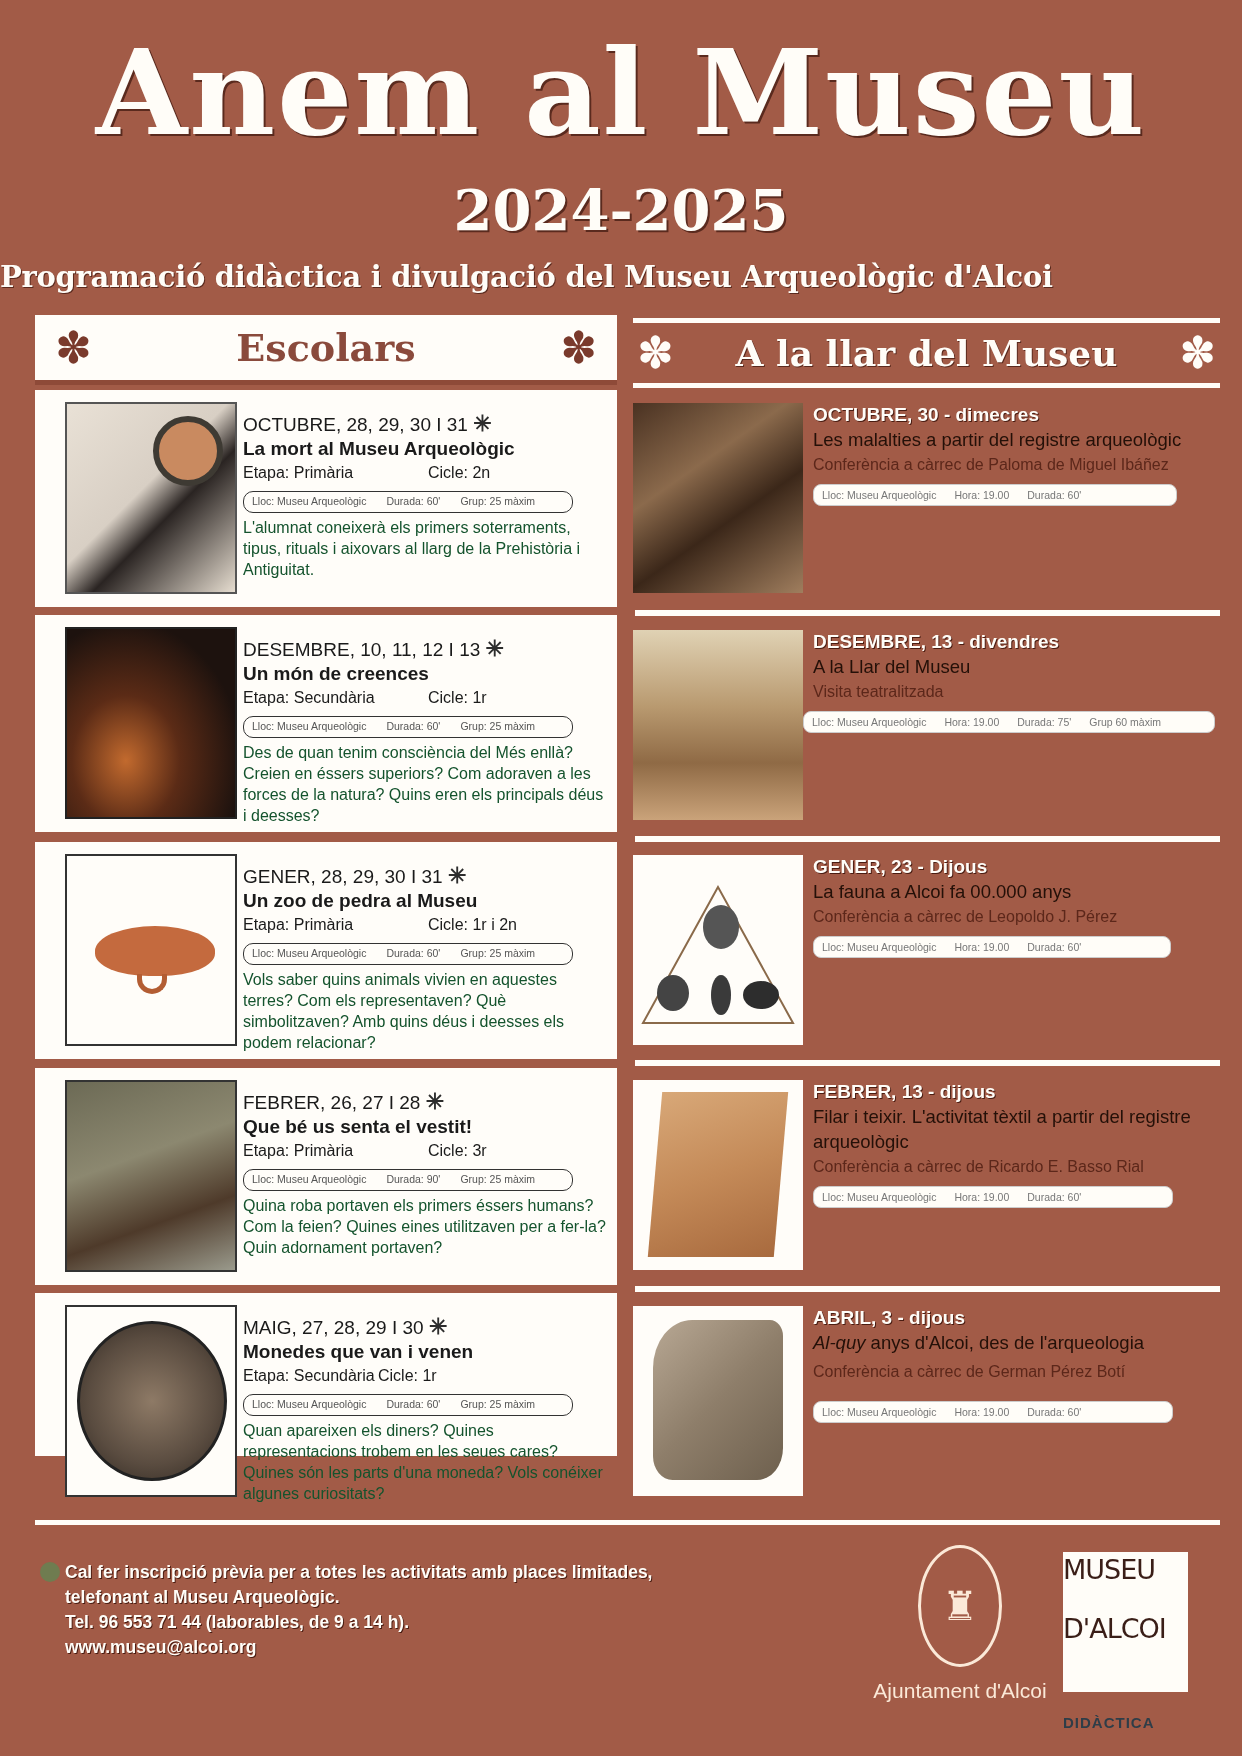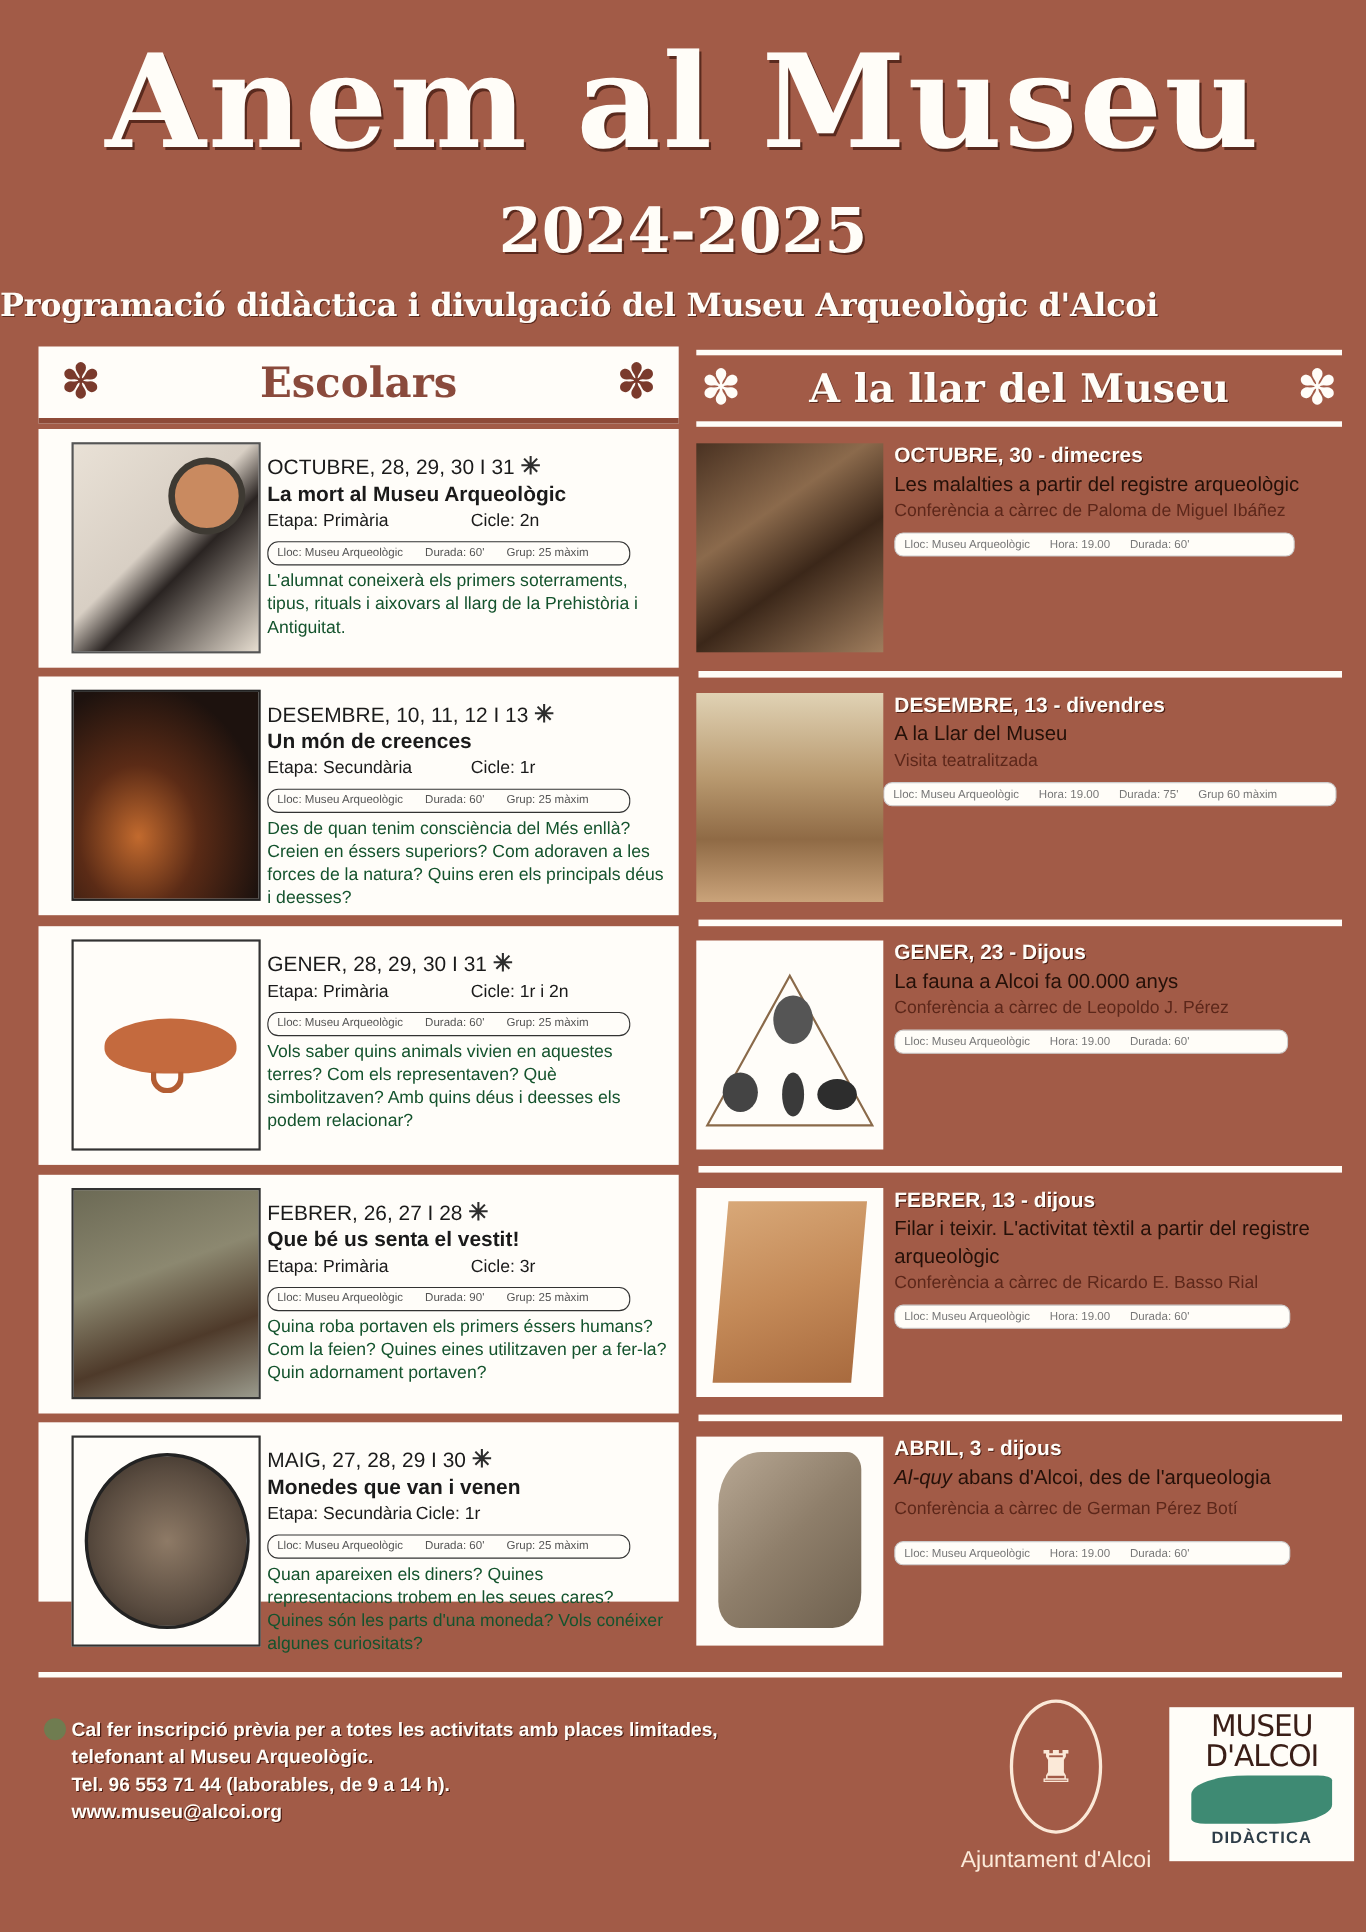--- a/index.html
+++ b/index.html
@@ -100,22 +100,22 @@
     color: #fffdf8; line-height: 25px; text-shadow: 1px 1px 0 #4a1d12;
   }
   .footer-dot { position: absolute; left: 40px; top: 1562px; width: 20px; height: 20px; border-radius: 50%; background: #6f7c50; }
   .ajuntament { position: absolute; left: 870px; top: 1545px; width: 180px; text-align: center; }
   .ajuntament .shield {
     width: 84px; height: 122px; margin: 0 auto; border: 3px solid #fbe9d8; border-radius: 50%;
     display: flex; align-items: center; justify-content: center; color: #fbe9d8; font-size: 40px;
   }
   .ajuntament .label { color: #fbe9d8; font-size: 21px; margin-top: 12px; }
   .museu-logo {
-    position: absolute; left: 1063px; top: 1552px; width: 168px; height: 140px; background: #fffdf8;
-    display: flex; flex-direction: column; align-items: center; padding-top: 4px;
+    position: absolute; left: 1063px; top: 1552px; width: 125px; height: 140px; background: #fffdf8;
+    display: flex; flex-direction: column; padding-top: 4px; gap: 32px;
   }
   .museu-logo .l1, .museu-logo .l2 { font-family: "DejaVu Sans", sans-serif; font-size: 27px; color: #3a1e17; line-height: 27px; letter-spacing: -1px; }
   .museu-logo .wave { width: 128px; height: 44px; background: #3e8a73; margin-top: 4px; border-radius: 40% 10% 40% 10%; }
   .museu-logo .l3 { font-size: 15px; font-weight: bold; color: #2e3d48; margin-top: 4px; letter-spacing: 1px; }
 </style>
 </head>
 <body>
 
 <div class="title">Anem al Museu</div>
 <div class="year">2024-2025</div>
@@ -170,20 +170,21 @@
   </div>
 </div>
 
 <div class="lcard" style="top:842px">
   <div class="photo" style="background:#fffdf9;border-color:#333;">
     <div style="position:absolute;left:28px;top:70px;width:120px;height:50px;border-radius:50% 50% 45% 45%;background:#c46a3e;"></div>
     <div style="position:absolute;left:70px;top:118px;width:30px;height:20px;border:5px solid #b35d33;border-top:none;border-radius:0 0 15px 15px;"></div>
   </div>
   <div class="info">
     <div class="date"><span>GENER, 28, 29, 30 I 31</span> <span class="star">✳</span></div>
+    <div class="name">Un zoo de pedra al Museu</div>
     <div class="meta">
         <span class="etapa">Etapa: Primària</span>
         <span>Cicle: 1r i 2n</span>
       </div>
     <div class="pill">
         <span>Lloc: Museu Arqueològic</span>
         <span>Durada: 60'</span>
         <span>Grup: 25 màxim</span>
       </div>
     <div class="desc">Vols saber quins animals vivien en aquestes terres? Com els representaven? Què simbolitzaven? Amb quins déus i deesses els podem relacionar?</div>
@@ -298,21 +299,21 @@
   </div>
 </div>
 <div class="rsep" style="top:1286px"></div>
 
 <div class="rcard" style="top:1306px">
   <div class="photo" style="background:#fffdf9;">
     <div style="position:absolute;left:20px;top:14px;width:130px;height:160px;border-radius:30% 10% 20% 15%;background:linear-gradient(135deg,#b8a894 0%,#8e7e6a 50%,#6e604e 100%);"></div>
   </div>
   <div class="info">
     <div class="date">ABRIL, 3 - dijous</div>
-    <div class="name"><i>Al-quy</i><span> abans d'Alcoi, des de l'arqueologia</span></div>
+    <div class="name"><i>Al-quy</i><span> anys d'Alcoi, des de l'arqueologia</span></div>
     <div class="speaker" style="margin-top:4px">Conferència a càrrec de German Pérez Botí</div>
     <div class="rpill" style="width:360px;margin-top:16px">
         <span>Lloc: Museu Arqueològic</span>
         <span>Hora: 19.00</span>
         <span>Durada: 60'</span>
       </div>
   </div>
 </div>
 
 <div class="bottom-line"></div>

